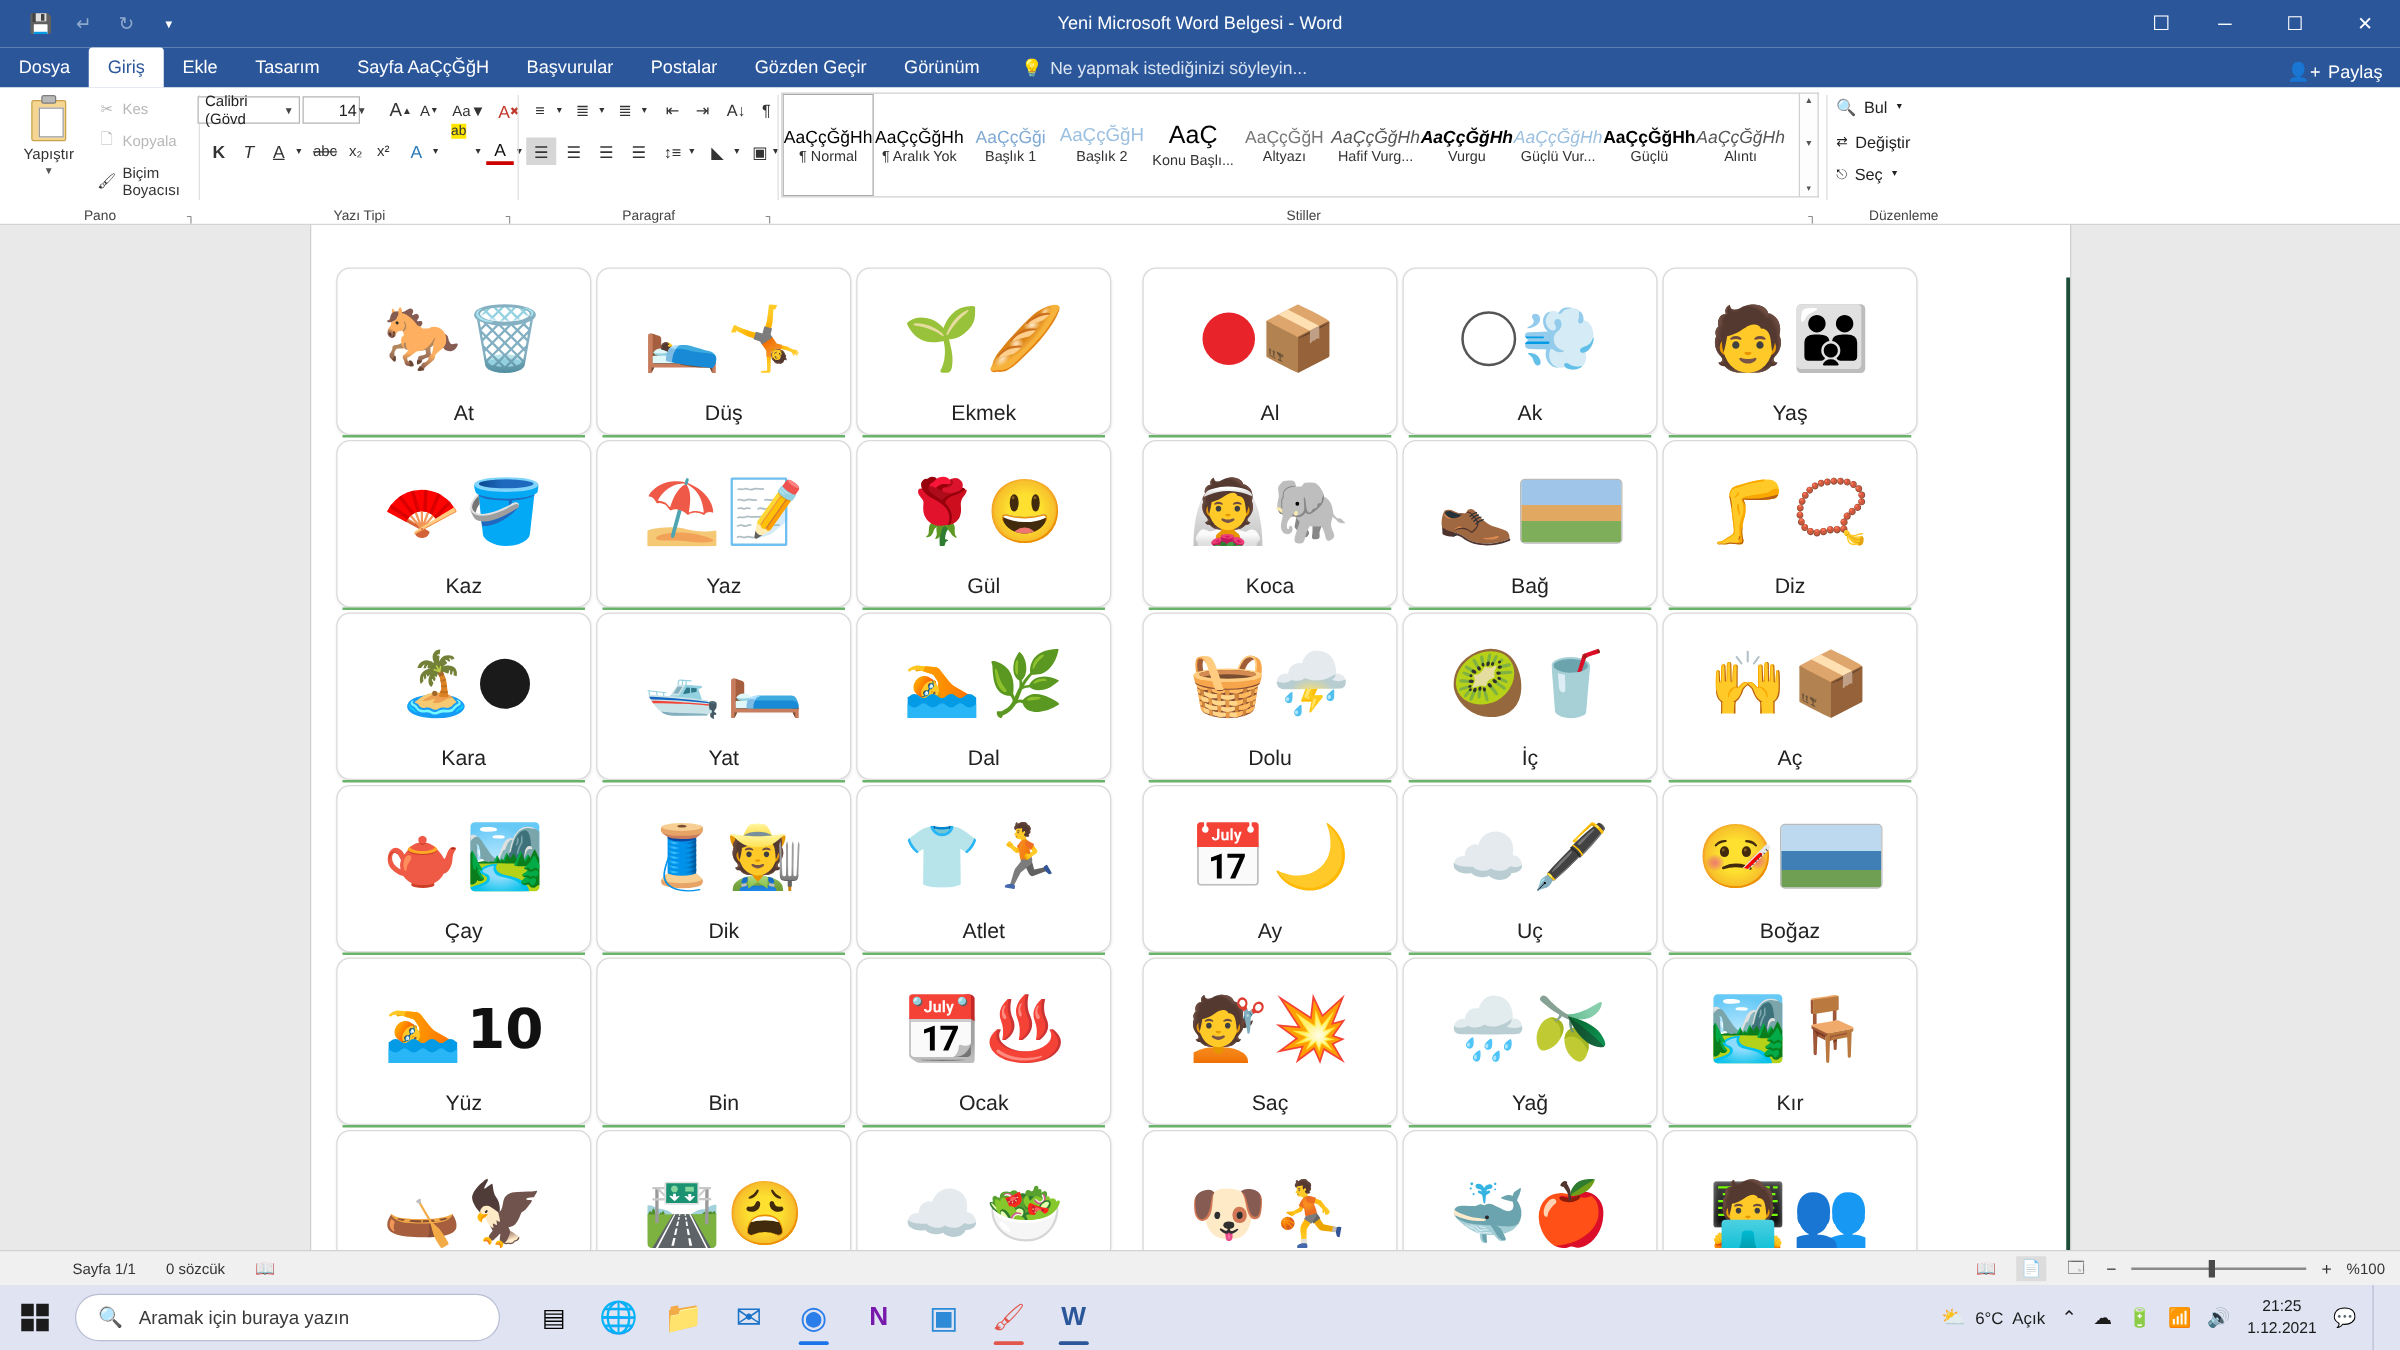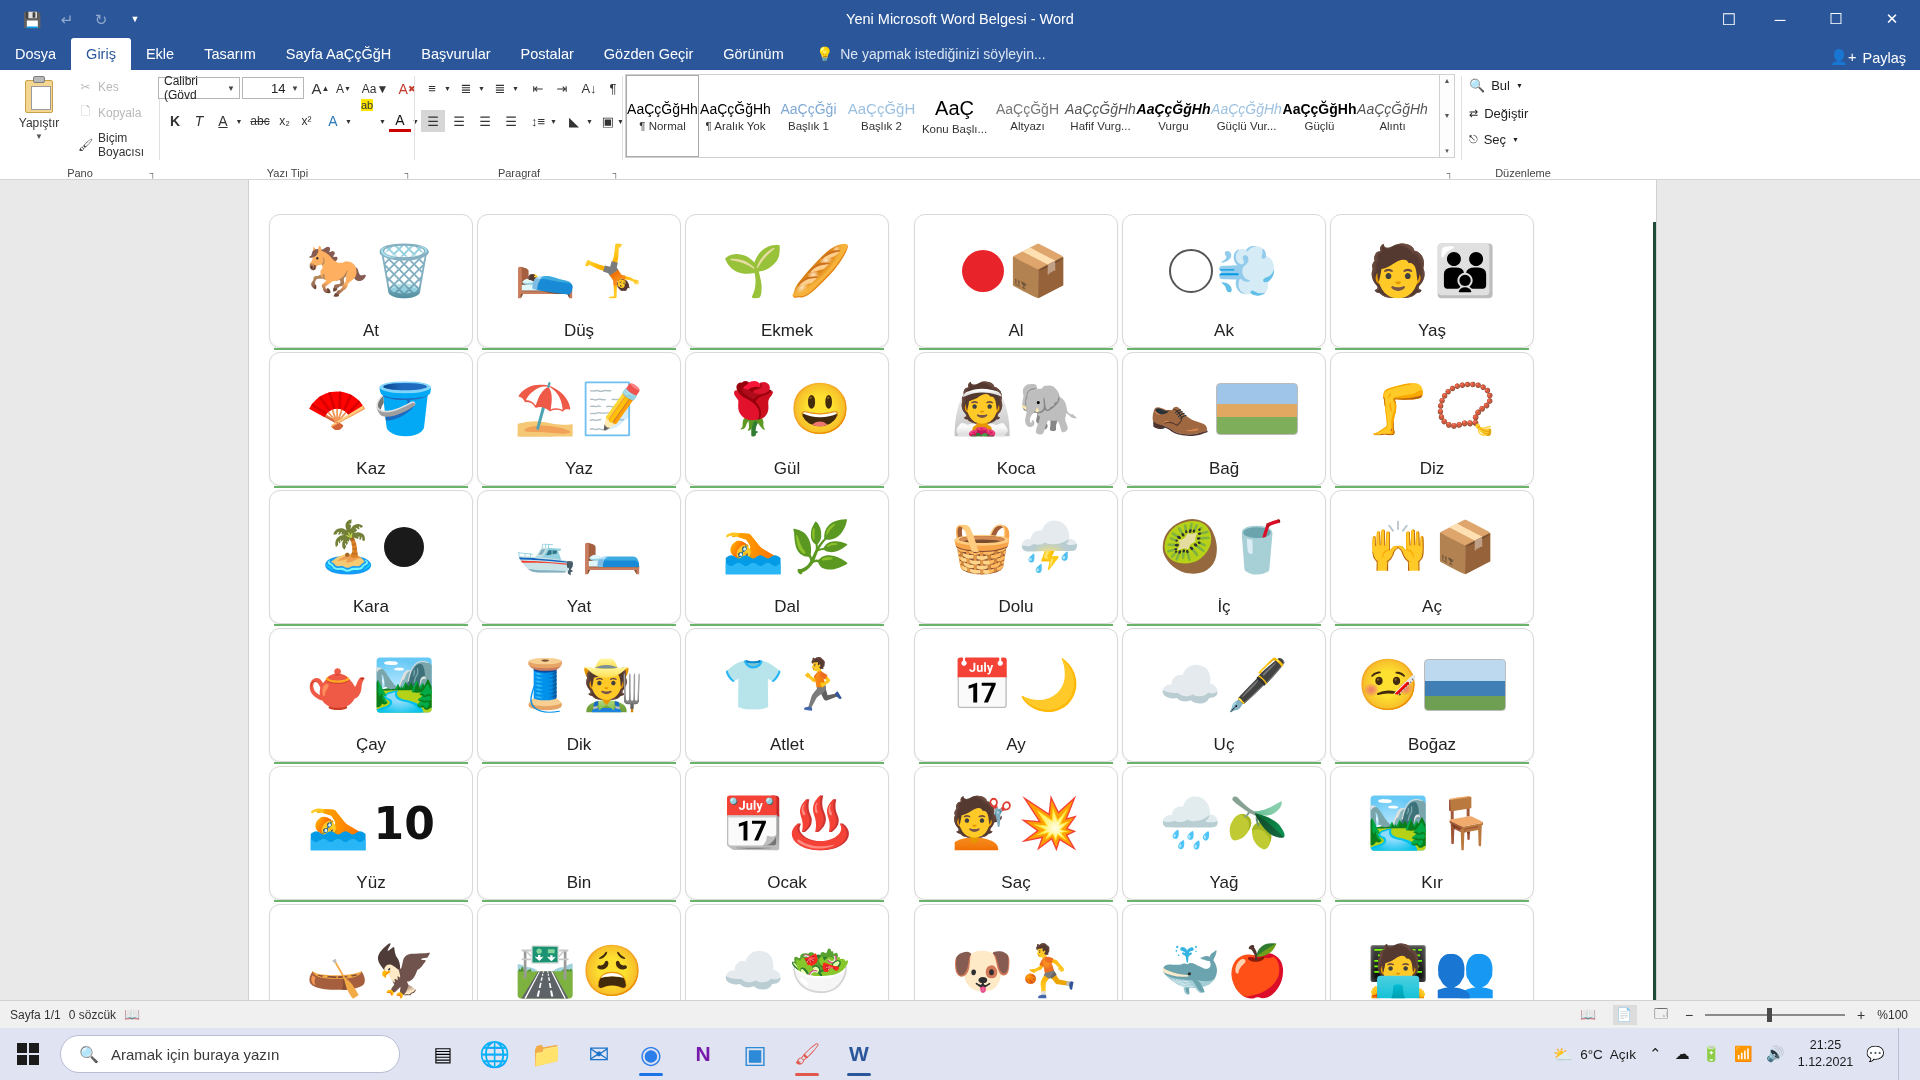--- a/index.html
+++ b/index.html
@@ -179,21 +179,21 @@
     background:linear-gradient(#bcd9ef 0 42%, #3f7fb5 42% 72%, #6f9f52 72% 100%);
     border:1px solid #bbb;
   }
 
   
   .statusbar {
     position:absolute; top:1000px; left:0; width:1920px; height:28px;
     background:#f0f0f0; border-top:1px solid #d2d2d2;
     display:flex; align-items:center; font-size:12px; color:#333;
   }
-  .sb-left { display:flex; align-items:center; gap:8px; padding-left:10px; }
+  .sb-left { display:flex; align-items:center; gap:24px; padding-left:10px;margin-left:48px; }
   .sb-right { margin-left:auto; display:flex; align-items:center; gap:12px; padding-right:12px; }
   .view-btn { width:24px;height:20px;display:flex;align-items:center;justify-content:center;font-size:13px;color:#444; }
   .view-btn.sel { background:#dcdcdc; }
   .zoom-track { width:140px; height:2px; background:#8a8a8a; position:relative; }
   .zoom-thumb { position:absolute; left:62px; top:-6px; width:5px; height:14px; background:#4a4a4a; }
 
   
   .taskbar {
     position:absolute; top:1028px; left:0; width:1920px; height:52px;
     background:#dfe3f2; display:flex; align-items:center;
@@ -286,21 +286,21 @@
       <div class="grp-label">Pano</div>
       <div class="dlg-launch">┐</div>
       <div class="grp-divider" style="left:159px;"></div>
     </div>
 
     <div class="grp" style="left:160px; width:255px;">
       <div class="fontbox" style="left:-2px; top:7px; width:82px; height:22px;">
         <span style="font-size:12px;">Calibri (Gövd</span>
         <span class="cv">▼</span>
       </div>
-      <div class="fontbox" style="left:82px; top:7px; width:62px; height:22px;padding-left:28px;">
+      <div class="fontbox" style="left:82px; top:7px; width:46px; height:22px;padding-left:28px;">
         <span>14</span>
         <span class="cv">▼</span>
       </div>
       <div class="rb-btn" style="left:150px; top:8px; width:21px; height:21px; font-size:15px;">A<sup style="font-size:8px;">▲</sup></div>
       <div class="rb-btn" style="left:173px; top:8px; width:21px; height:21px; font-size:12px;">A<sup style="font-size:7px;">▼</sup></div>
       <div class="rb-btn" style="left:200px; top:8px; width:30px; height:21px; font-size:12px;">Aa▼</div>
       <div class="rb-btn" style="left:236px; top:8px; width:22px; height:21px; font-size:14px; color:#c0392b;">A<span style="font-size:9px;">✖</span></div>
 
       <div class="rb-btn" style="left:4px; top:40px; width:22px; height:22px; font-weight:bold; font-size:14px;">K</div>
       <div class="rb-btn" style="left:28px; top:40px; width:22px; height:22px; font-style:italic; font-size:14px;">T</div>
@@ -396,20 +396,21 @@
         <div class="style-item">
           <div class="style-prev" style="font-style:italic; color:#555;">AaÇçĞğHh</div>
           <div class="style-name">Alıntı</div>
         </div>
       </div>
       <div class="gal-scroll" style="left:817px;">
         <span>▲</span>
         <span>▼</span>
         <span>▾</span>
       </div>
+      <div class="grp-label">Stiller</div>
       <div class="dlg-launch" style="right:10px;">┐</div>
       <div class="grp-divider" style="left:838px;"></div>
     </div>
 
     <div class="grp" style="left:1463px; width:120px;">
       <div class="edit-item" style="left:6px; top:8px;">
         <span style="color:#2b6fb5;">🔍</span>
         <span>Bul</span>
         <span style="font-size:7px;">▼</span>
       </div>

